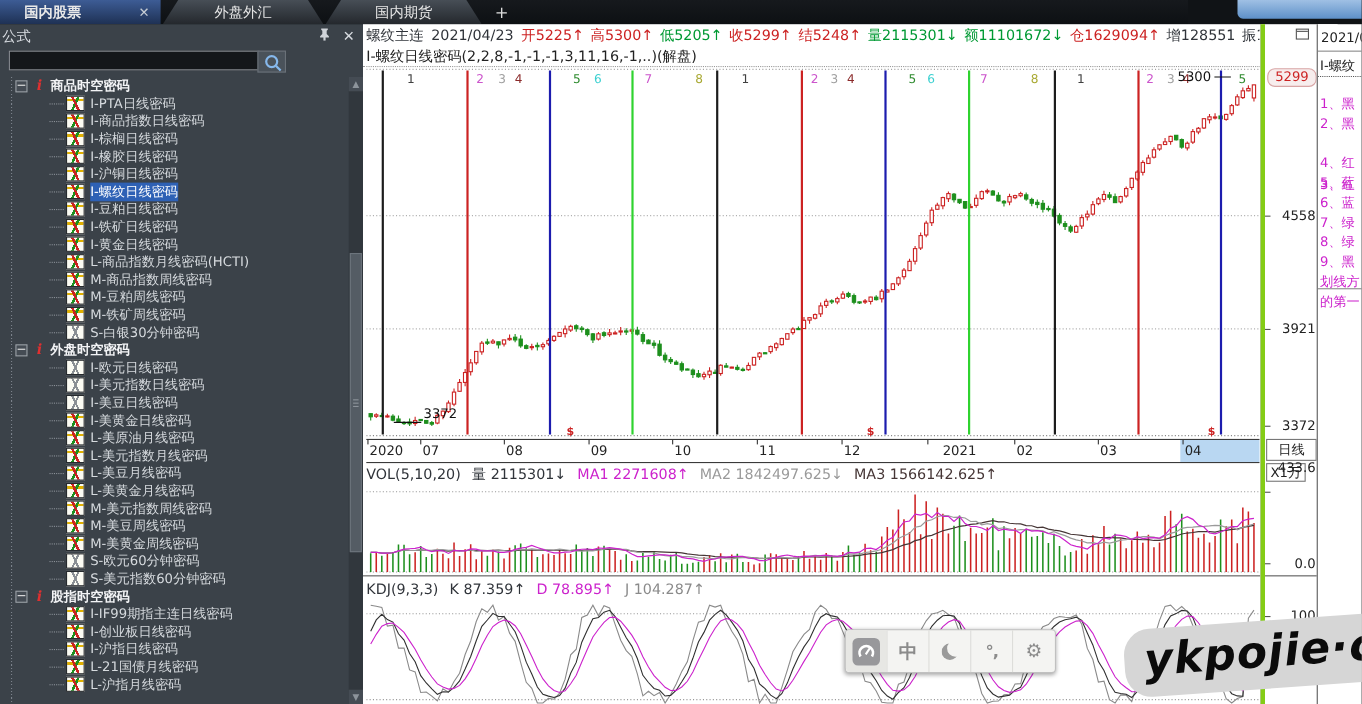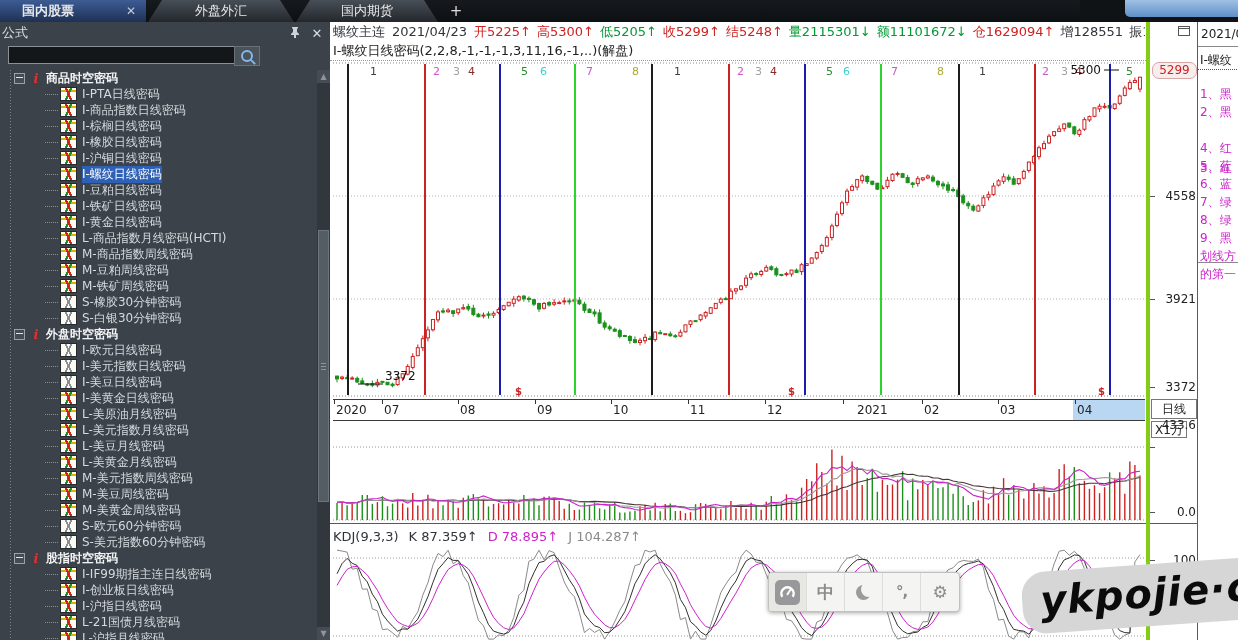--- a/index.html
+++ b/index.html
@@ -210,25 +210,20 @@
         </div>
         <div class="trow item">
           <span class="connector"></span>
           <span class="ti-icon "></span>
           <span class="tlabel">M-豆粕周线密码</span>
         </div>
         <div class="trow item">
           <span class="connector"></span>
           <span class="ti-icon "></span>
           <span class="tlabel">M-铁矿周线密码</span>
-        </div>
-        <div class="trow item">
-          <span class="connector"></span>
-          <span class="ti-icon gray"></span>
-          <span class="tlabel">S-橡胶30分钟密码</span>
         </div>
         <div class="trow item">
           <span class="connector"></span>
           <span class="ti-icon gray"></span>
           <span class="tlabel">S-白银30分钟密码</span>
         </div>
         <div class="trow group">
           <span class="expbox"></span>
           <span class="gicon">i</span>
           <span class="glabel">外盘时空密码</span>
@@ -727,20 +722,21 @@
         <div class="tl" style="left: 434px;">12</div>
         <div class="tick" style="left: 510px;"></div>
         <div class="tl" style="left: 512px; margin-left: 12px;">2021</div>
         <div class="tick" style="left: 589px;"></div>
         <div class="tl" style="left: 591px; text-align: right;">02</div>
         <div class="tick" style="left: 665px;"></div>
         <div class="tl" style="left: 667px;">03</div>
         <div class="tick" style="left: 742px;"></div>
         <div class="tl" style="left: 744px;">04</div>
       </div>
+    <div class="vol-head"><span class="vh dark">VOL(5,10,20)</span><span class="vh dark">量 2115301↓</span><span class="vh ma1">MA1 2271608↑</span><span class="vh ma2">MA2 1842497.625↓</span><span class="vh ma3">MA3 1566142.625↑</span></div>
     <svg id="vol-svg" width="812" height="82">
         <line x1="0" y1="6" x2="812" y2="6" stroke="#999" stroke-dasharray="1 2"></line>
         <line x1="0" y1="79" x2="812" y2="79" stroke="#999" stroke-dasharray="1 2"></line>
         <line x1="4" y1="79" x2="4" y2="62.05467717235625" stroke="#1d8f1d" stroke-width="1.4"></line>
         <line x1="9.05" y1="79" x2="9.05" y2="61.71707378966784" stroke="#cc2222" stroke-width="1.4"></line>
         <line x1="14.1" y1="79" x2="14.1" y2="64.3085216652737" stroke="#1d8f1d" stroke-width="1.4"></line>
         <line x1="19.15" y1="79" x2="19.15" y2="62.58840249781879" stroke="#cc2222" stroke-width="1.4"></line>
         <line x1="24.2" y1="79" x2="24.2" y2="60.929271481960505" stroke="#1d8f1d" stroke-width="1.4"></line>
         <line x1="29.25" y1="79" x2="29.25" y2="53.89112064423473" stroke="#1d8f1d" stroke-width="1.4"></line>
         <line x1="34.3" y1="79" x2="34.3" y2="54.11950308287814" stroke="#1d8f1d" stroke-width="1.4"></line>

